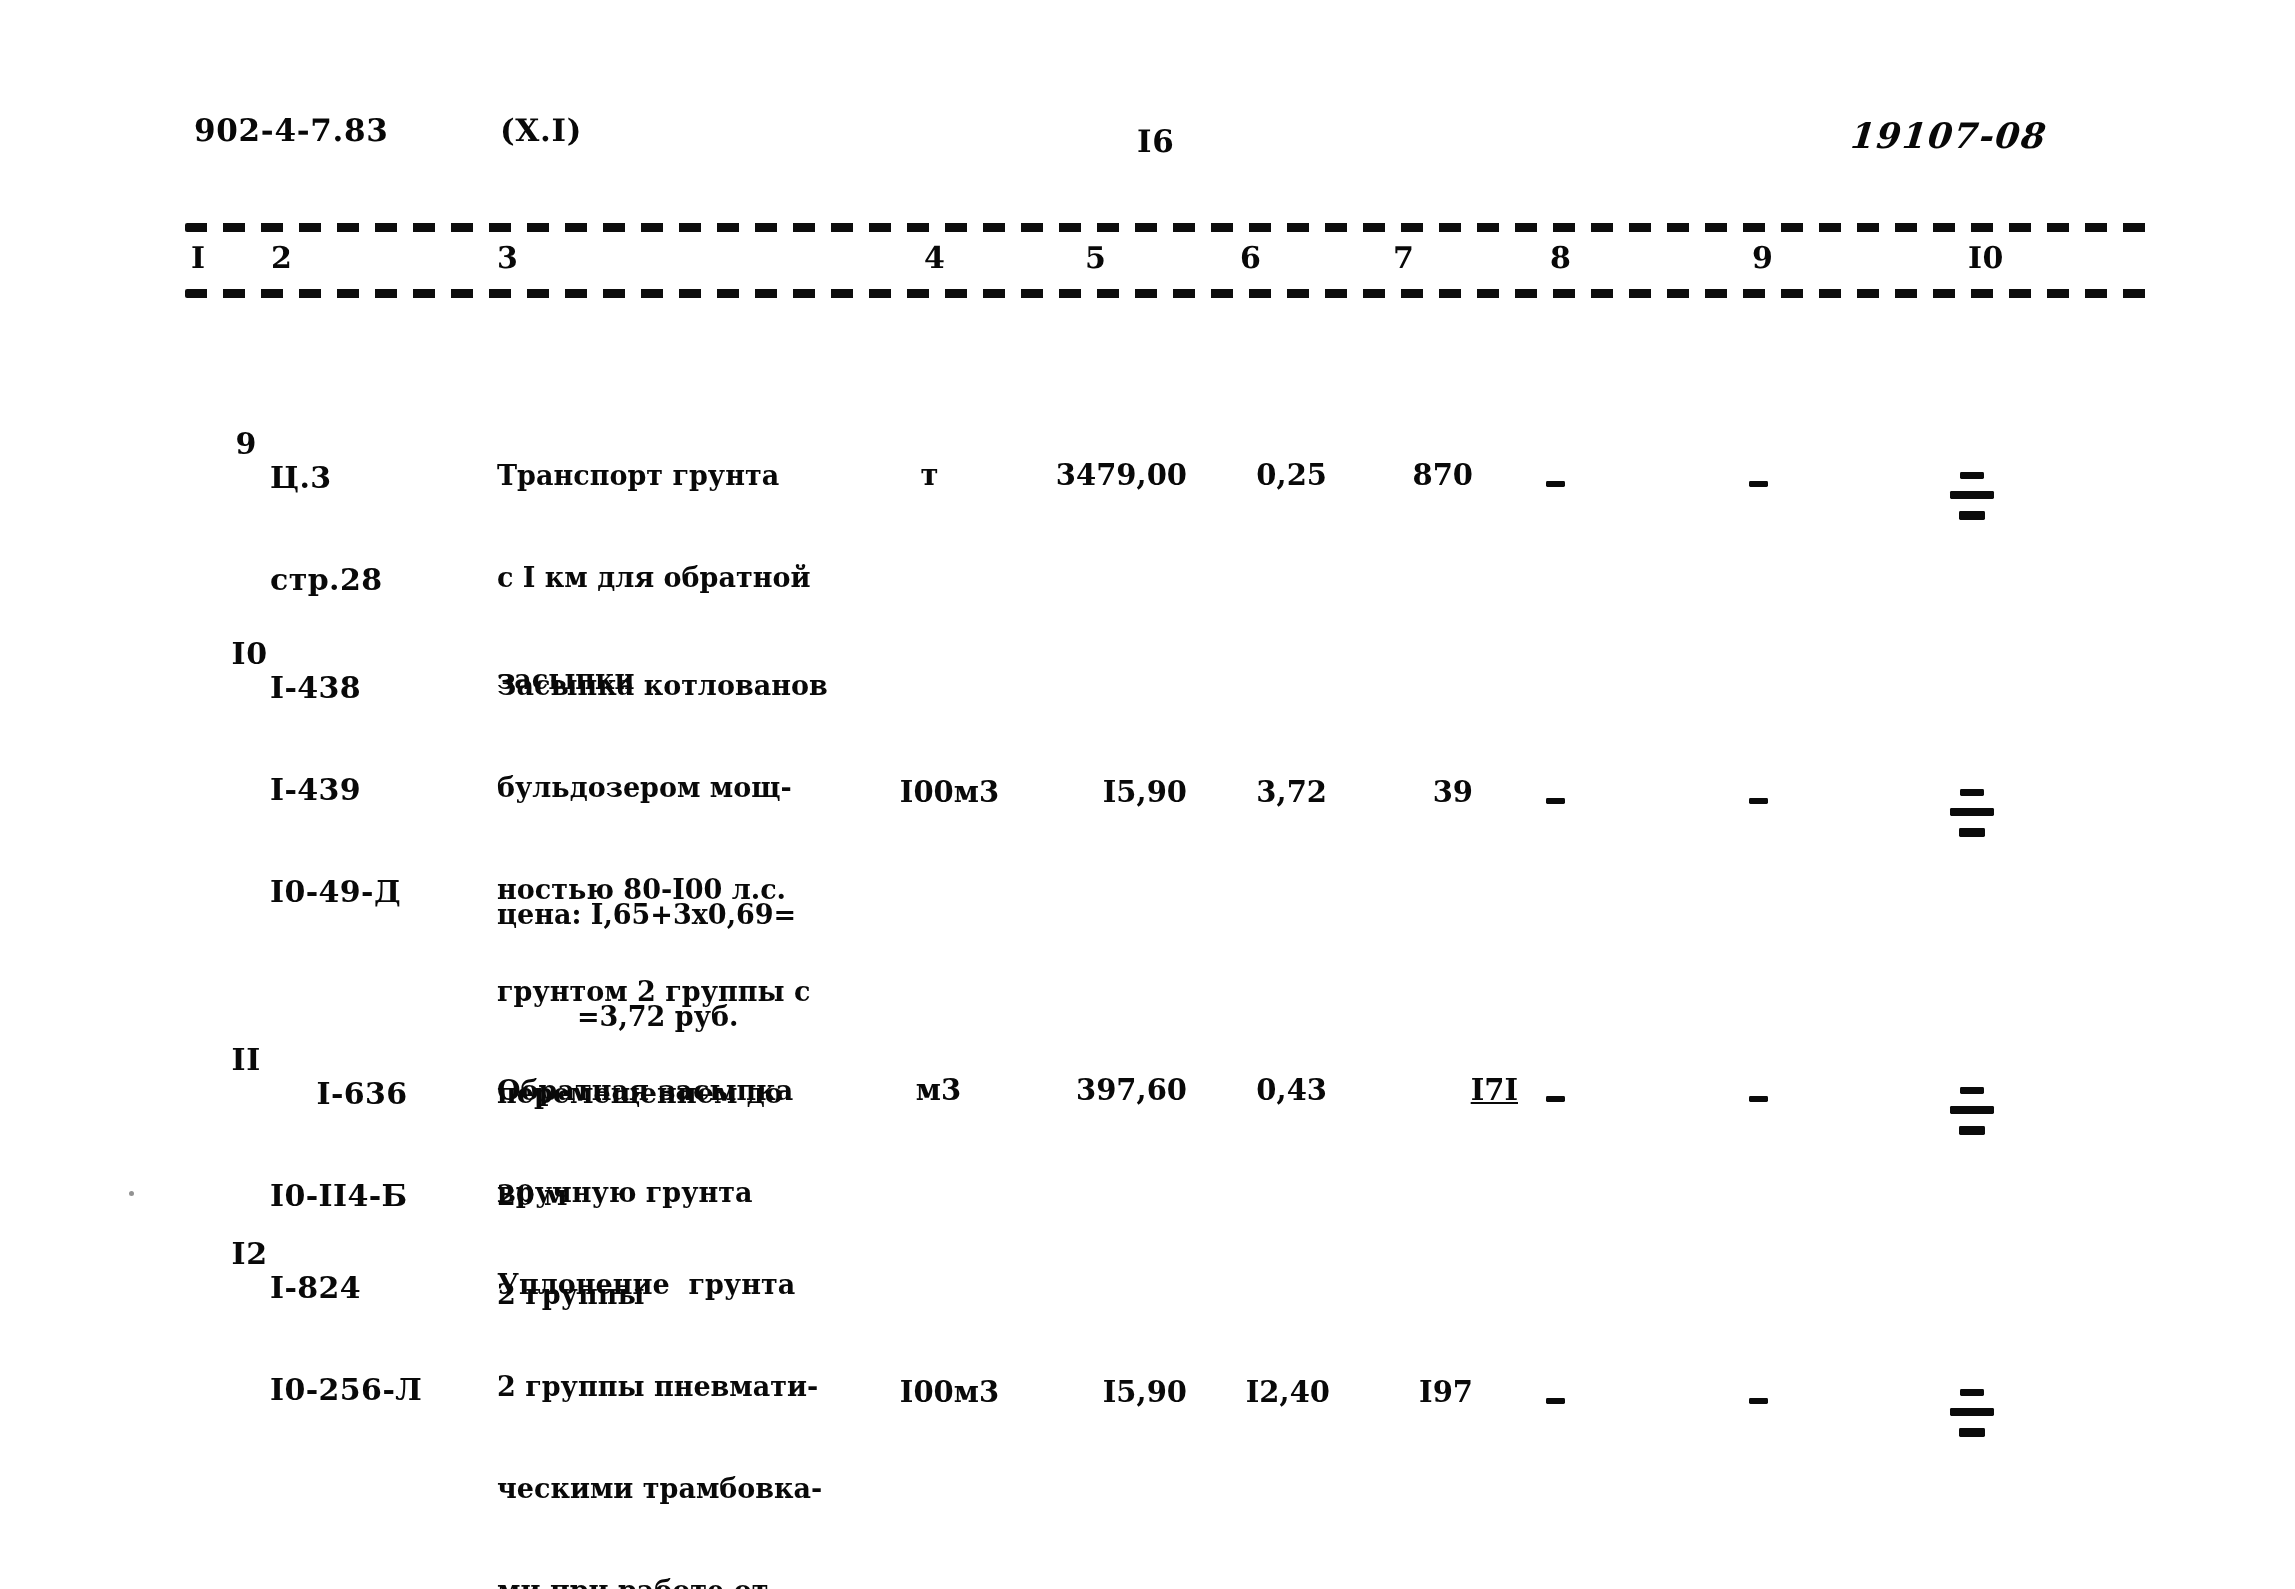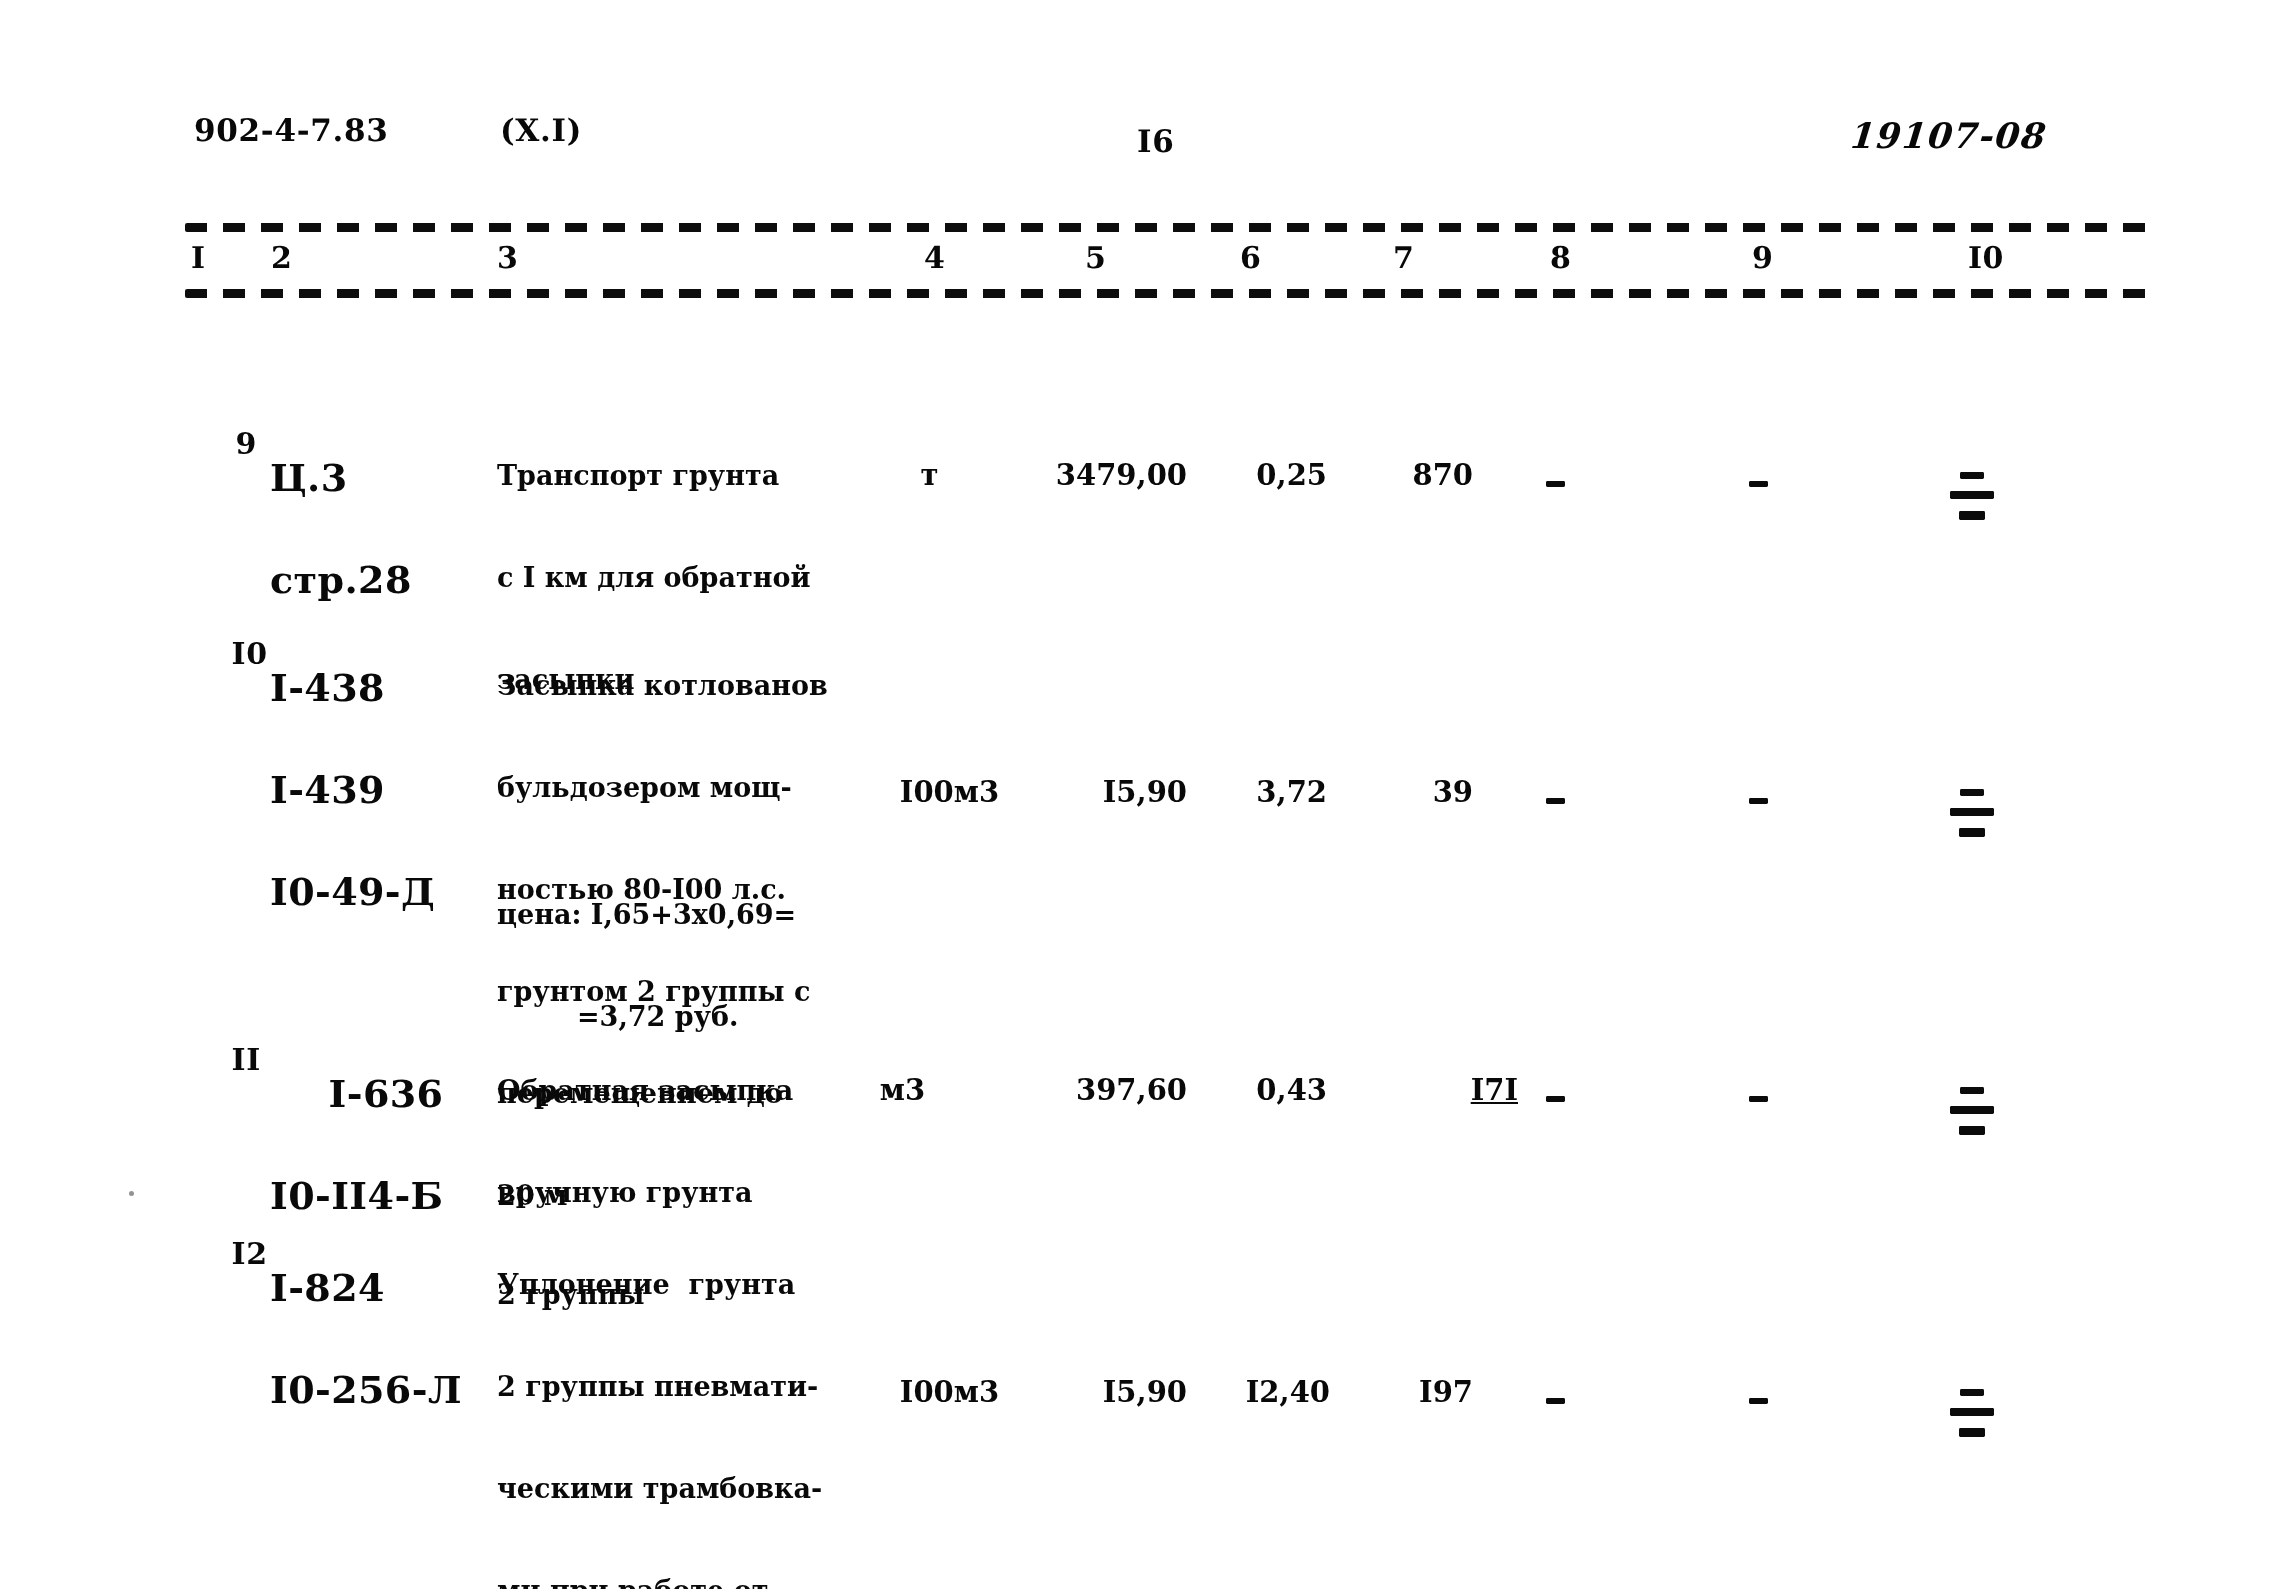--- a/index.html
+++ b/index.html
@@ -94,21 +94,21 @@
     font-size: 29px;
     line-height: 34px;
     white-space: pre;
     color: #090909;
   }
   .cell.c1 { 
     font-size: 30px;
     letter-spacing: 0.7px;
   }
   .cell.c2 { 
-    font-size: 38px;
+    font-size: 30px;
     line-height: 34px;
     letter-spacing: 0.4px;
   }
   .cell.c3 { 
     font-size: 27px;
     line-height: 34px;
     letter-spacing: 0px;
   }
   .cell.unit, .cell.val {
     font-size: 29px;
@@ -240,21 +240,21 @@
   </div>
   <div class="cell c2" style="left:242px; top:1009px;text-align:right;">
     <div>I-636</div>
     <div>I0-II4-Б</div>
   </div>
   <div class="cell c3" style="left:469px; top:1006px;">
     <div>Обратная засыпка</div>
     <div>вручную грунта</div>
     <div>2 группы</div>
   </div>
-  <div class="cell unit calign" style="left:821px; top:1073px; width:107px;">м3</div>
+  <div class="cell unit calign" style="left:857px; top:1073px; width:107px;">м3</div>
   <div class="cell val ralign" style="left:959px; top:1073px; width:200px;">397,60</div>
   <div class="cell val ralign" style="left:1170px; top:1073px; width:129px;">0,43</div>
   <div class="cell val ralign" style="left:1376px; top:1073px; width:114px;text-decoration:underline;">I7I</div>
   <div class="minus" style="left:1518px; top:1096px;"></div>
   <div class="minus" style="left:1721px; top:1096px;"></div>
   <div class="tri" style="left:1919px; top:1087px;">
     <i class="a"></i>
       <i class="b"></i>
       <i class="c"></i>
   </div>

